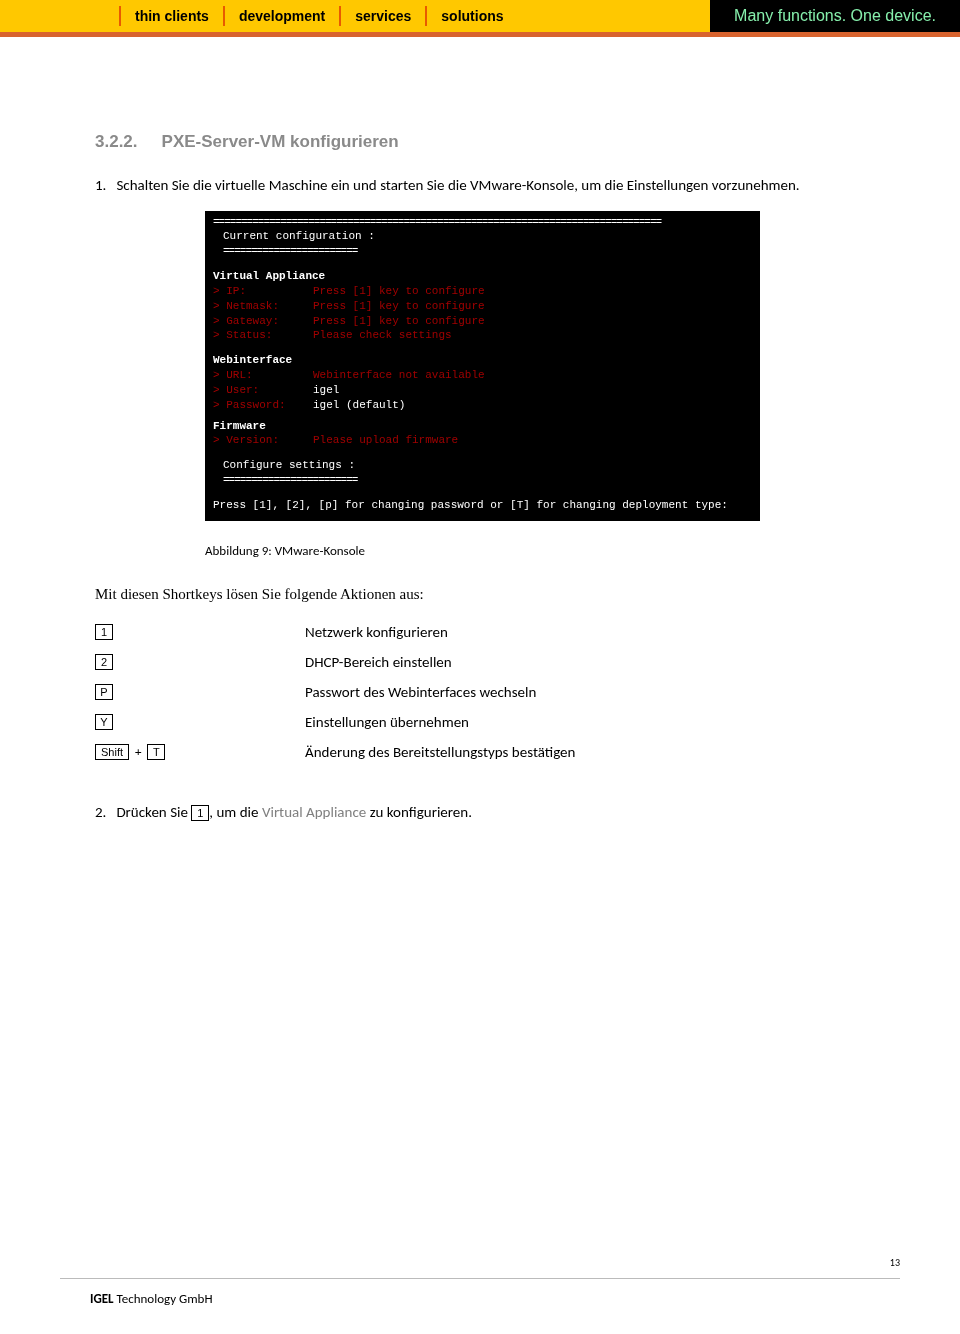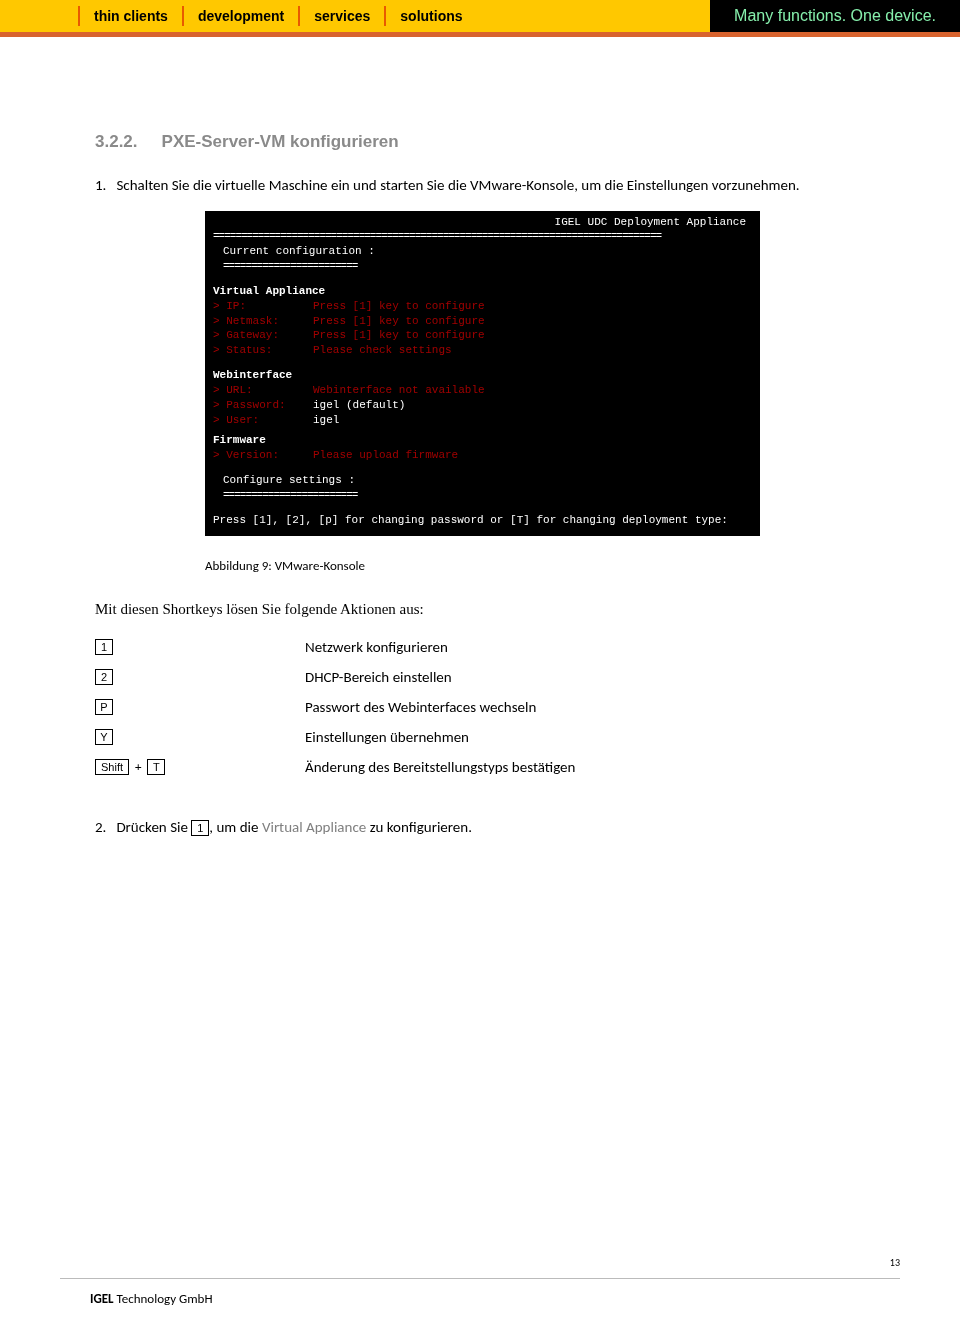--- a/index.html
+++ b/index.html
@@ -18,21 +18,21 @@
     background: #ffc800;
     display: flex;
     align-items: center;
     justify-content: space-between;
     padding: 0 0 0 0;
     position: relative;
   }
   .topbar-left {
     display: flex;
     align-items: center;
-    padding-left: 64px;
+    padding-left: 105px;
     height: 100%;
     justify-content: flex-end;
   }
   .divider-v {
     width: 2px;
     height: 20px;
     background: #e85a00;
     margin: 0 14px;
   }
   .nav-item {
@@ -164,21 +164,20 @@
 
   <div class="section-heading">
     <span class="num">3.2.2.</span><span>PXE-Server-VM konfigurieren</span>
   </div>
 
   <div class="body-text">
     <span class="list-num">1.</span><span>Schalten Sie die virtuelle Maschine ein und starten Sie die VMware-Konsole, um die Einstellungen vorzunehmen.</span>
   </div>
 
   <div class="terminal">
-    <div class="title-line">IGEL UDC Deployment Appliance</div>
     <div class="dashes">================================================================================</div>
     <div class="indent">Current configuration :</div>
     <div class="dashes indent">========================</div>
     <div style="height:10px"></div>
     <div class="section-h">Virtual Appliance</div>
     <div class="row">
         <span class="label">&gt; IP:</span>
         <span class="val-red">Press [1] key to configure</span>
       </div>
     <div class="row">
@@ -193,26 +192,26 @@
         <span class="label">&gt; Status:</span>
         <span class="val-red">Please check settings</span>
       </div>
     <div style="height:10px"></div>
     <div class="section-h">Webinterface</div>
     <div class="row">
         <span class="label">&gt; URL:</span>
         <span class="val-red">Webinterface not available</span>
       </div>
     <div class="row">
+        <span class="label">&gt; User:</span>
+        <span class="val-white">igel</span>
+      </div>
+    <div class="row">
         <span class="label">&gt; Password:</span>
         <span class="val-white">igel (default)</span>
-      </div>
-    <div class="row">
-        <span class="label">&gt; User:</span>
-        <span class="val-white">igel</span>
       </div>
     <div style="height:6px"></div>
     <div class="section-h">Firmware</div>
     <div class="row">
         <span class="label">&gt; Version:</span>
         <span class="val-red">Please upload firmware</span>
       </div>
     <div style="height:10px"></div>
     <div class="indent">Configure settings :</div>
     <div class="dashes indent">========================</div>

